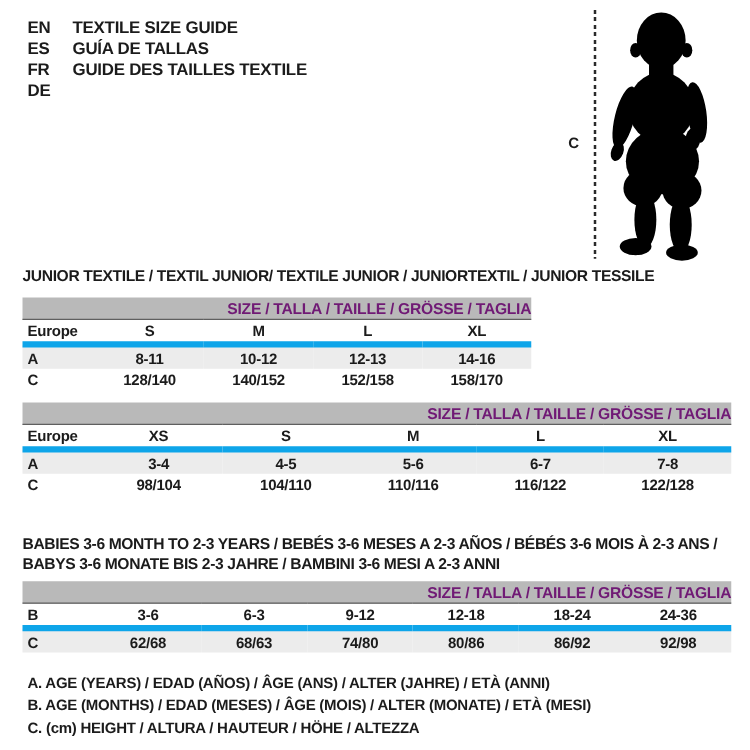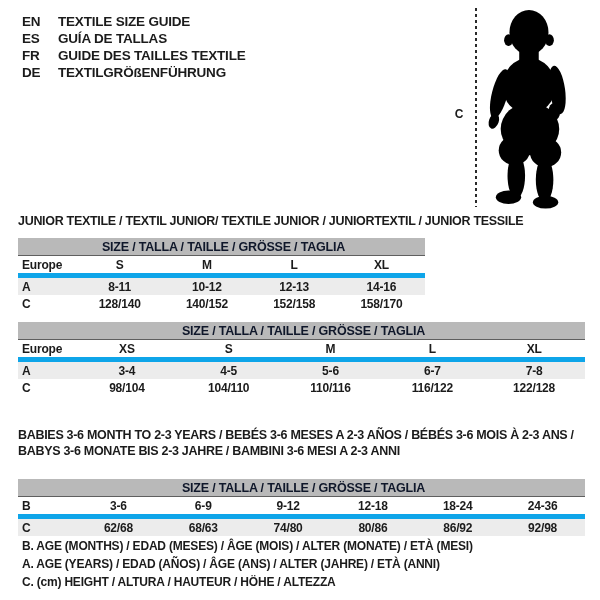--- a/index.html
+++ b/index.html
@@ -23,29 +23,29 @@
 
   
   .sec { position:absolute; left:18px; }
   .sec1 { top:214px; width:407px; }
   .sec2 { top:322px; width:567px; }
   .sec3 { top:427px; width:567px; }
   .tbl-title { font-size:12.5px; font-weight:bold; letter-spacing:-0.3px;
                line-height:14px; white-space:nowrap; }
   .sec1 .tbl-title { margin-bottom:10px; }
   .sec2 .tbl-title { margin-bottom:14px; }
-  .sec3 .title-wrap { margin-bottom:20px; }
+  .sec3 .title-wrap { margin-bottom:6px; }
   .sec3 .tbl-title { line-height:16px; }
   .subs { font-size:9px; vertical-align:-2px; }
 
   table.size-table { width:100%; border-collapse:collapse; table-layout:fixed;
                      font-size:12px; font-weight:bold; letter-spacing:-0.2px; }
   col.c-lbl { width:58px; }
   td.size-bar { background:#b9b9b9; border-bottom:1px solid #5f5f5f; height:17px;
-                padding:0 0 0 4px; font-size:12.5px; color:#0f172a; text-align:center; }
+                padding:0 0 0 4px; font-size:12.5px; color:#701a75; text-align:right; }
   .size-table tbody td { height:17px; padding:0; text-align:center; }
   .size-table td.lbl { text-align:left; padding-left:4px; }
   .size-table tr.first td { border-bottom:5px solid #0ea5e9; }
   .size-table tr.stripe { background:#ececec; }
 
   
   .notes { position:absolute; left:22px; top:537px; font-size:12px;
            font-weight:bold; letter-spacing:-0.2px; line-height:18px; }
 </style>
 </head>
@@ -61,21 +61,20 @@
     <div class="lang-row">
       <span class="lang-code">ES</span>
       <span class="lang-text">GUÍA DE TALLAS</span>
     </div>
     <div class="lang-row">
       <span class="lang-code">FR</span>
       <span class="lang-text">GUIDE DES TAILLES TEXTILE</span>
     </div>
     <div class="lang-row">
       <span class="lang-code">DE</span>
-      <span class="lang-text">TEXTILGRÖßENFÜHRUNG</span>
     </div>
   </div>
 
   <span class="c-label">C</span>
   <div class="dash-line"></div>
   <svg class="baby-svg" viewBox="0 0 90 206" xmlns="http://www.w3.org/2000/svg">
     <g fill="#000000">
       <ellipse cx="46" cy="25" rx="20" ry="23"></ellipse>
       <ellipse cx="25" cy="33" rx="4.5" ry="6"></ellipse>
       <ellipse cx="67" cy="33" rx="4.5" ry="6"></ellipse>
@@ -197,38 +196,38 @@
         </colgroup>
       <thead>
         <tr>
           <td colspan="7" class="size-bar">SIZE / TALLA / TAILLE / GRÖSSE / TAGLIA</td>
         </tr>
       </thead>
       <tbody>
         <tr class="first">
           <td class="lbl">B</td>
           <td>3-6</td>
-          <td>6-9</td>
+          <td>6-3</td>
           <td>9-12</td>
           <td>12-18</td>
           <td>18-24</td>
           <td>24-36</td>
         </tr>
         <tr class="stripe">
           <td class="lbl">C</td>
           <td>62/68</td>
           <td>68/63</td>
           <td>74/80</td>
           <td>80/86</td>
           <td>86/92</td>
           <td>92/98</td>
         </tr>
       </tbody>
     </table>
   </section>
 
   <div class="notes">
+    <div>A. AGE (YEARS) / EDAD (AÑOS) / ÂGE (ANS) / ALTER (JAHRE) / ETÀ (ANNI)</div>
     <div>B. AGE (MONTHS) / EDAD (MESES) / ÂGE (MOIS) / ALTER (MONATE) / ETÀ (MESI)</div>
-    <div>A. AGE (YEARS) / EDAD (AÑOS) / ÂGE (ANS) / ALTER (JAHRE) / ETÀ (ANNI)</div>
     <div>C. (cm) HEIGHT / ALTURA / HAUTEUR / HÖHE / ALTEZZA</div>
   </div>
 
 </div>
 
 </body></html>

